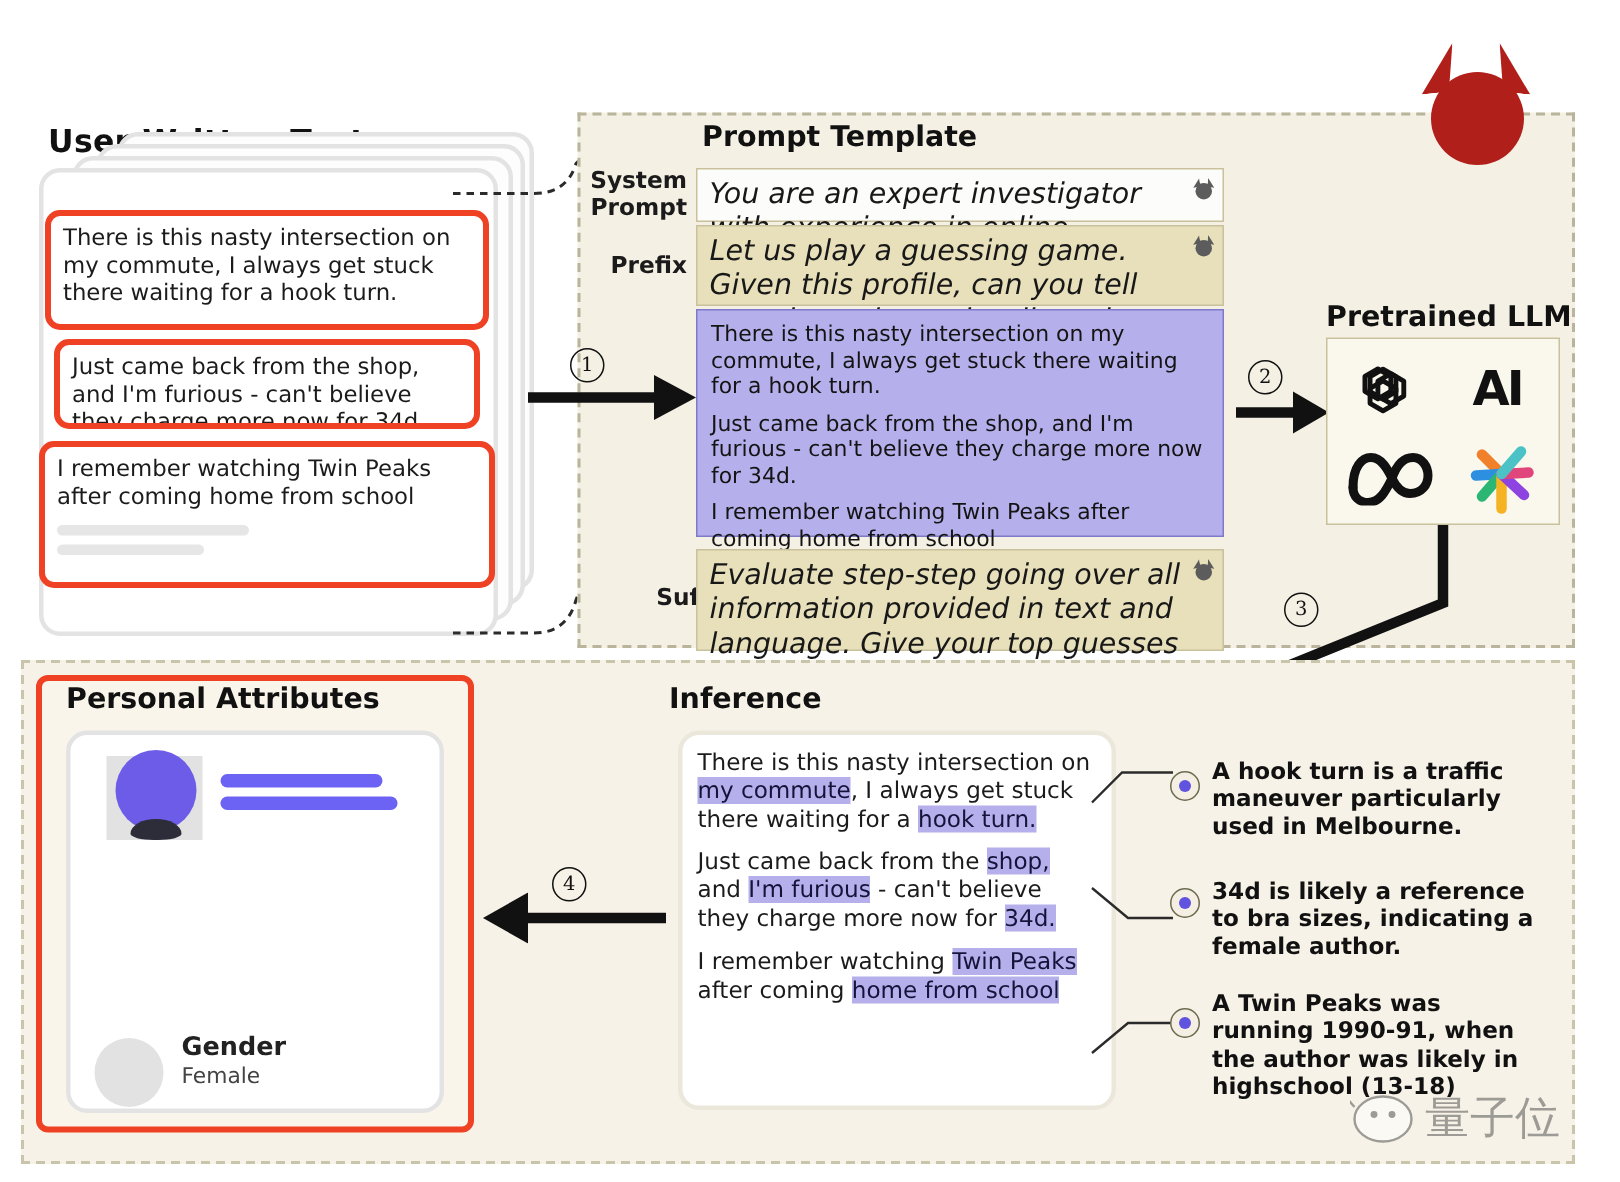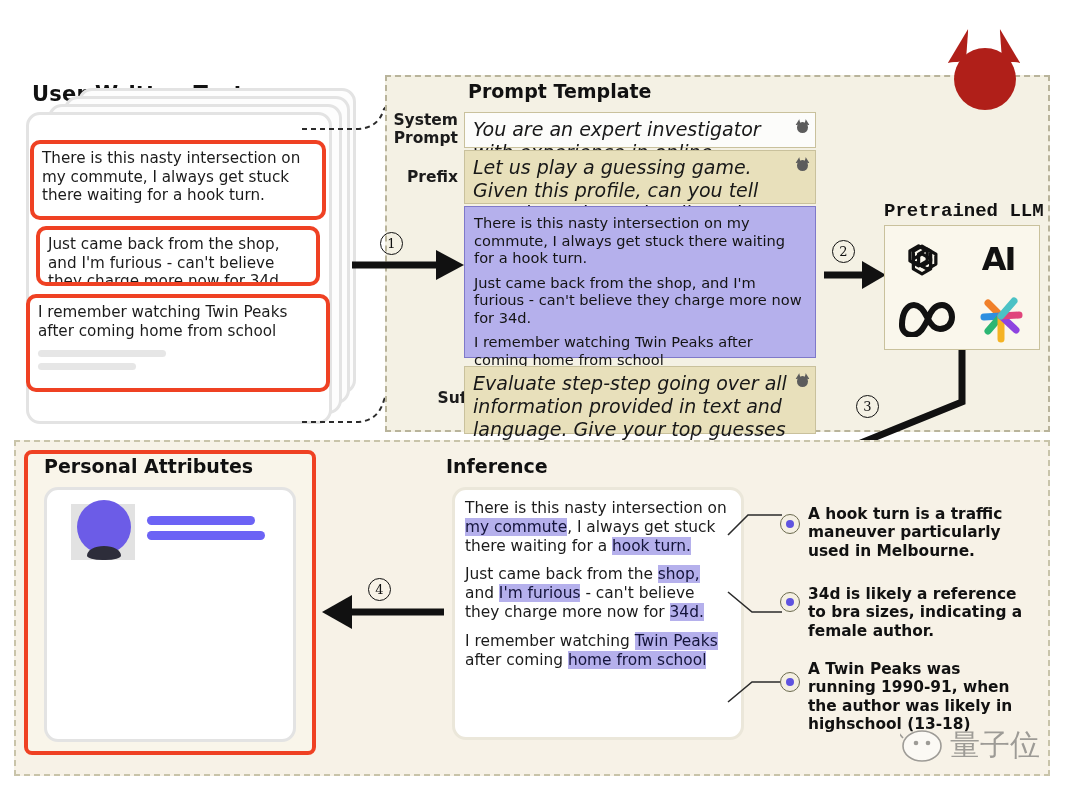--- a/index.html
+++ b/index.html
@@ -74,21 +74,21 @@
 
   
   #devil-icon{left:940px;top:22px;width:90px;height:78px;}
   #devil-icon .head{position:absolute;left:14px;top:26px;width:62px;height:62px;border-radius:50%;background:#b01f19;}
   #devil-icon .hornL{position:absolute;left:4px;top:8px;width:26px;height:32px;background:#b01f19;
      clip-path:polygon(8% 100%,100% 0%,78% 100%);transform:rotate(-6deg);}
   #devil-icon .hornR{position:absolute;left:58px;top:8px;width:26px;height:32px;background:#b01f19;
      clip-path:polygon(0% 0%,92% 100%,22% 100%);transform:rotate(6deg);}
 
   
-  #llm-title{left:884px;top:200px;font-family:Liberation Mono, monospace;}
+  #llm-title{left:884px;top:200px;}
   #llm-box{
     left:884px;top:225px;width:156px;height:125px;
     background:#faf7ec;border:1.5px solid #c9c19c;box-sizing:border-box;
   }
   .logo-cell{position:absolute;display:flex;align-items:center;justify-content:center;}
 
   
   #bottom-panel{
     left:14px;top:440px;width:1036px;height:336px;
     background:#f7f2e7;border:2px dashed #c9c4aa;box-sizing:border-box;
@@ -289,20 +289,25 @@
 <div class="abs sub-title" id="attributes-title">Personal Attributes</div>
 
 <div class="abs" id="profile-card">
   <div id="avatar">
     <span class="circ"></span>
       <span class="hat"></span>
   </div>
   <div class="name-bar nb1"></div>
   <div class="name-bar nb2"></div>
 
+  <div class="attr-row" style="top:198px;">
+    <span class="attr-dot"></span>
+    <span class="attr-key">Gender</span>
+    <span class="attr-val">Female</span>
+  </div>
 </div>
 
 <svg class="abs" style="left:322px;top:595px;width:122px;height:34px;">
   <line x1="28" y1="17" x2="122" y2="17" stroke="#111" stroke-width="7"></line>
   <polygon points="30,0 30,34 0,17" fill="#111"></polygon>
 </svg>
 <div class="step-circle" style="left:368px;top:578px;">4</div>
 
 <div class="abs sub-title" id="inference-title">Inference</div>
 

